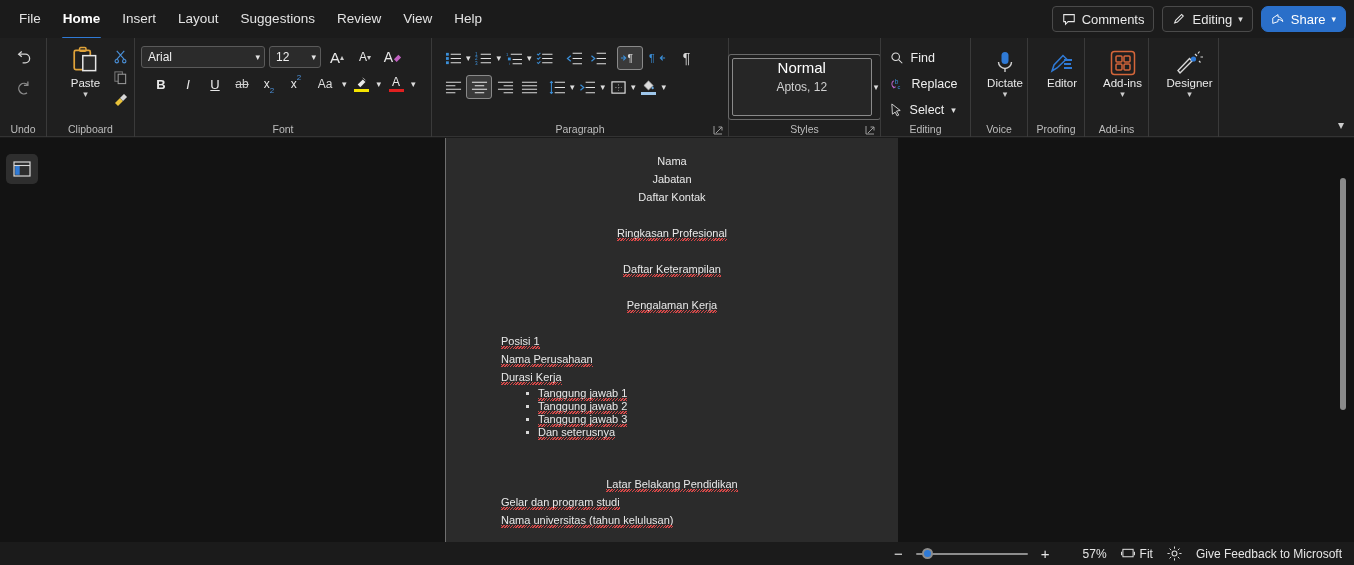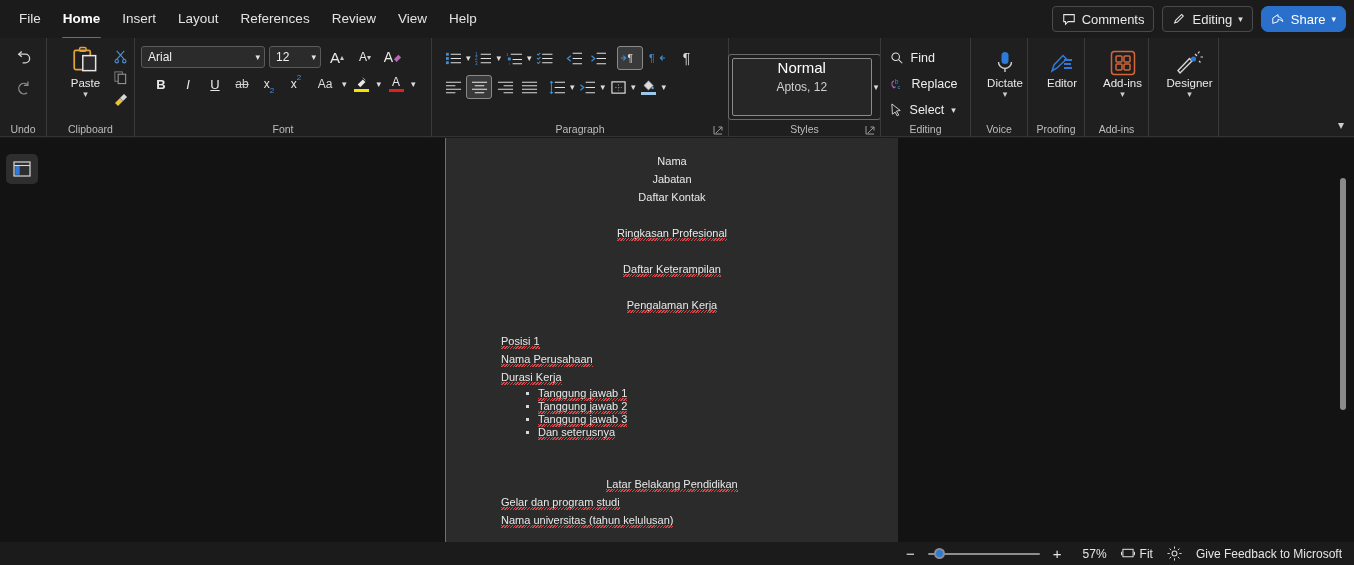--- a/index.html
+++ b/index.html
@@ -174,21 +174,21 @@
 <body>
 
 <div id="app">
 
   <div class="tabbar">
     <div class="tabs">
       <div class="tab"><span>File</span></div>
       <div class="tab active"><span>Home</span></div>
       <div class="tab"><span>Insert</span></div>
       <div class="tab"><span>Layout</span></div>
-      <div class="tab"><span>References</span></div>
+      <div class="tab"><span>Suggestions</span></div>
       <div class="tab"><span>Review</span></div>
       <div class="tab"><span>View</span></div>
       <div class="tab"><span>Help</span></div>
     </div>
 
     <div class="tabbar-right">
       <div class="tbtn">
         <span>
           <svg width="14" height="14" viewBox="0 0 16 16">
               <path d="M2 3h12v8H7l-3 3v-3H2z" fill="none" stroke="#e8e8e8" stroke-width="1.2"></path>
@@ -650,21 +650,21 @@
 
   <div class="status">
     <div class="st-right">
       <div class="zoomwrap">
         <span style="font-size:15px;padding:0 3px">−</span>
         <div class="slider">
           <div class="track"></div>
           <div class="knob"></div>
         </div>
         <span style="font-size:15px;padding:0 3px">+</span>
-        <span style="margin-left:8px">57%</span>
+        <span style="margin-left:20px">57%</span>
       </div>
       <div class="fitwrap">
         <span>
           <svg width="14" height="13" viewBox="0 0 15 14">
               <rect x="2" y="2.5" width="11" height="8" fill="none" stroke="#dcdcdc" stroke-width="1.1"></rect>
               <path d="M0.5 5v4M14.5 5v4" stroke="#dcdcdc" stroke-width="1.1"></path>
             </svg>
         </span>
         <span>Fit</span>
       </div>

